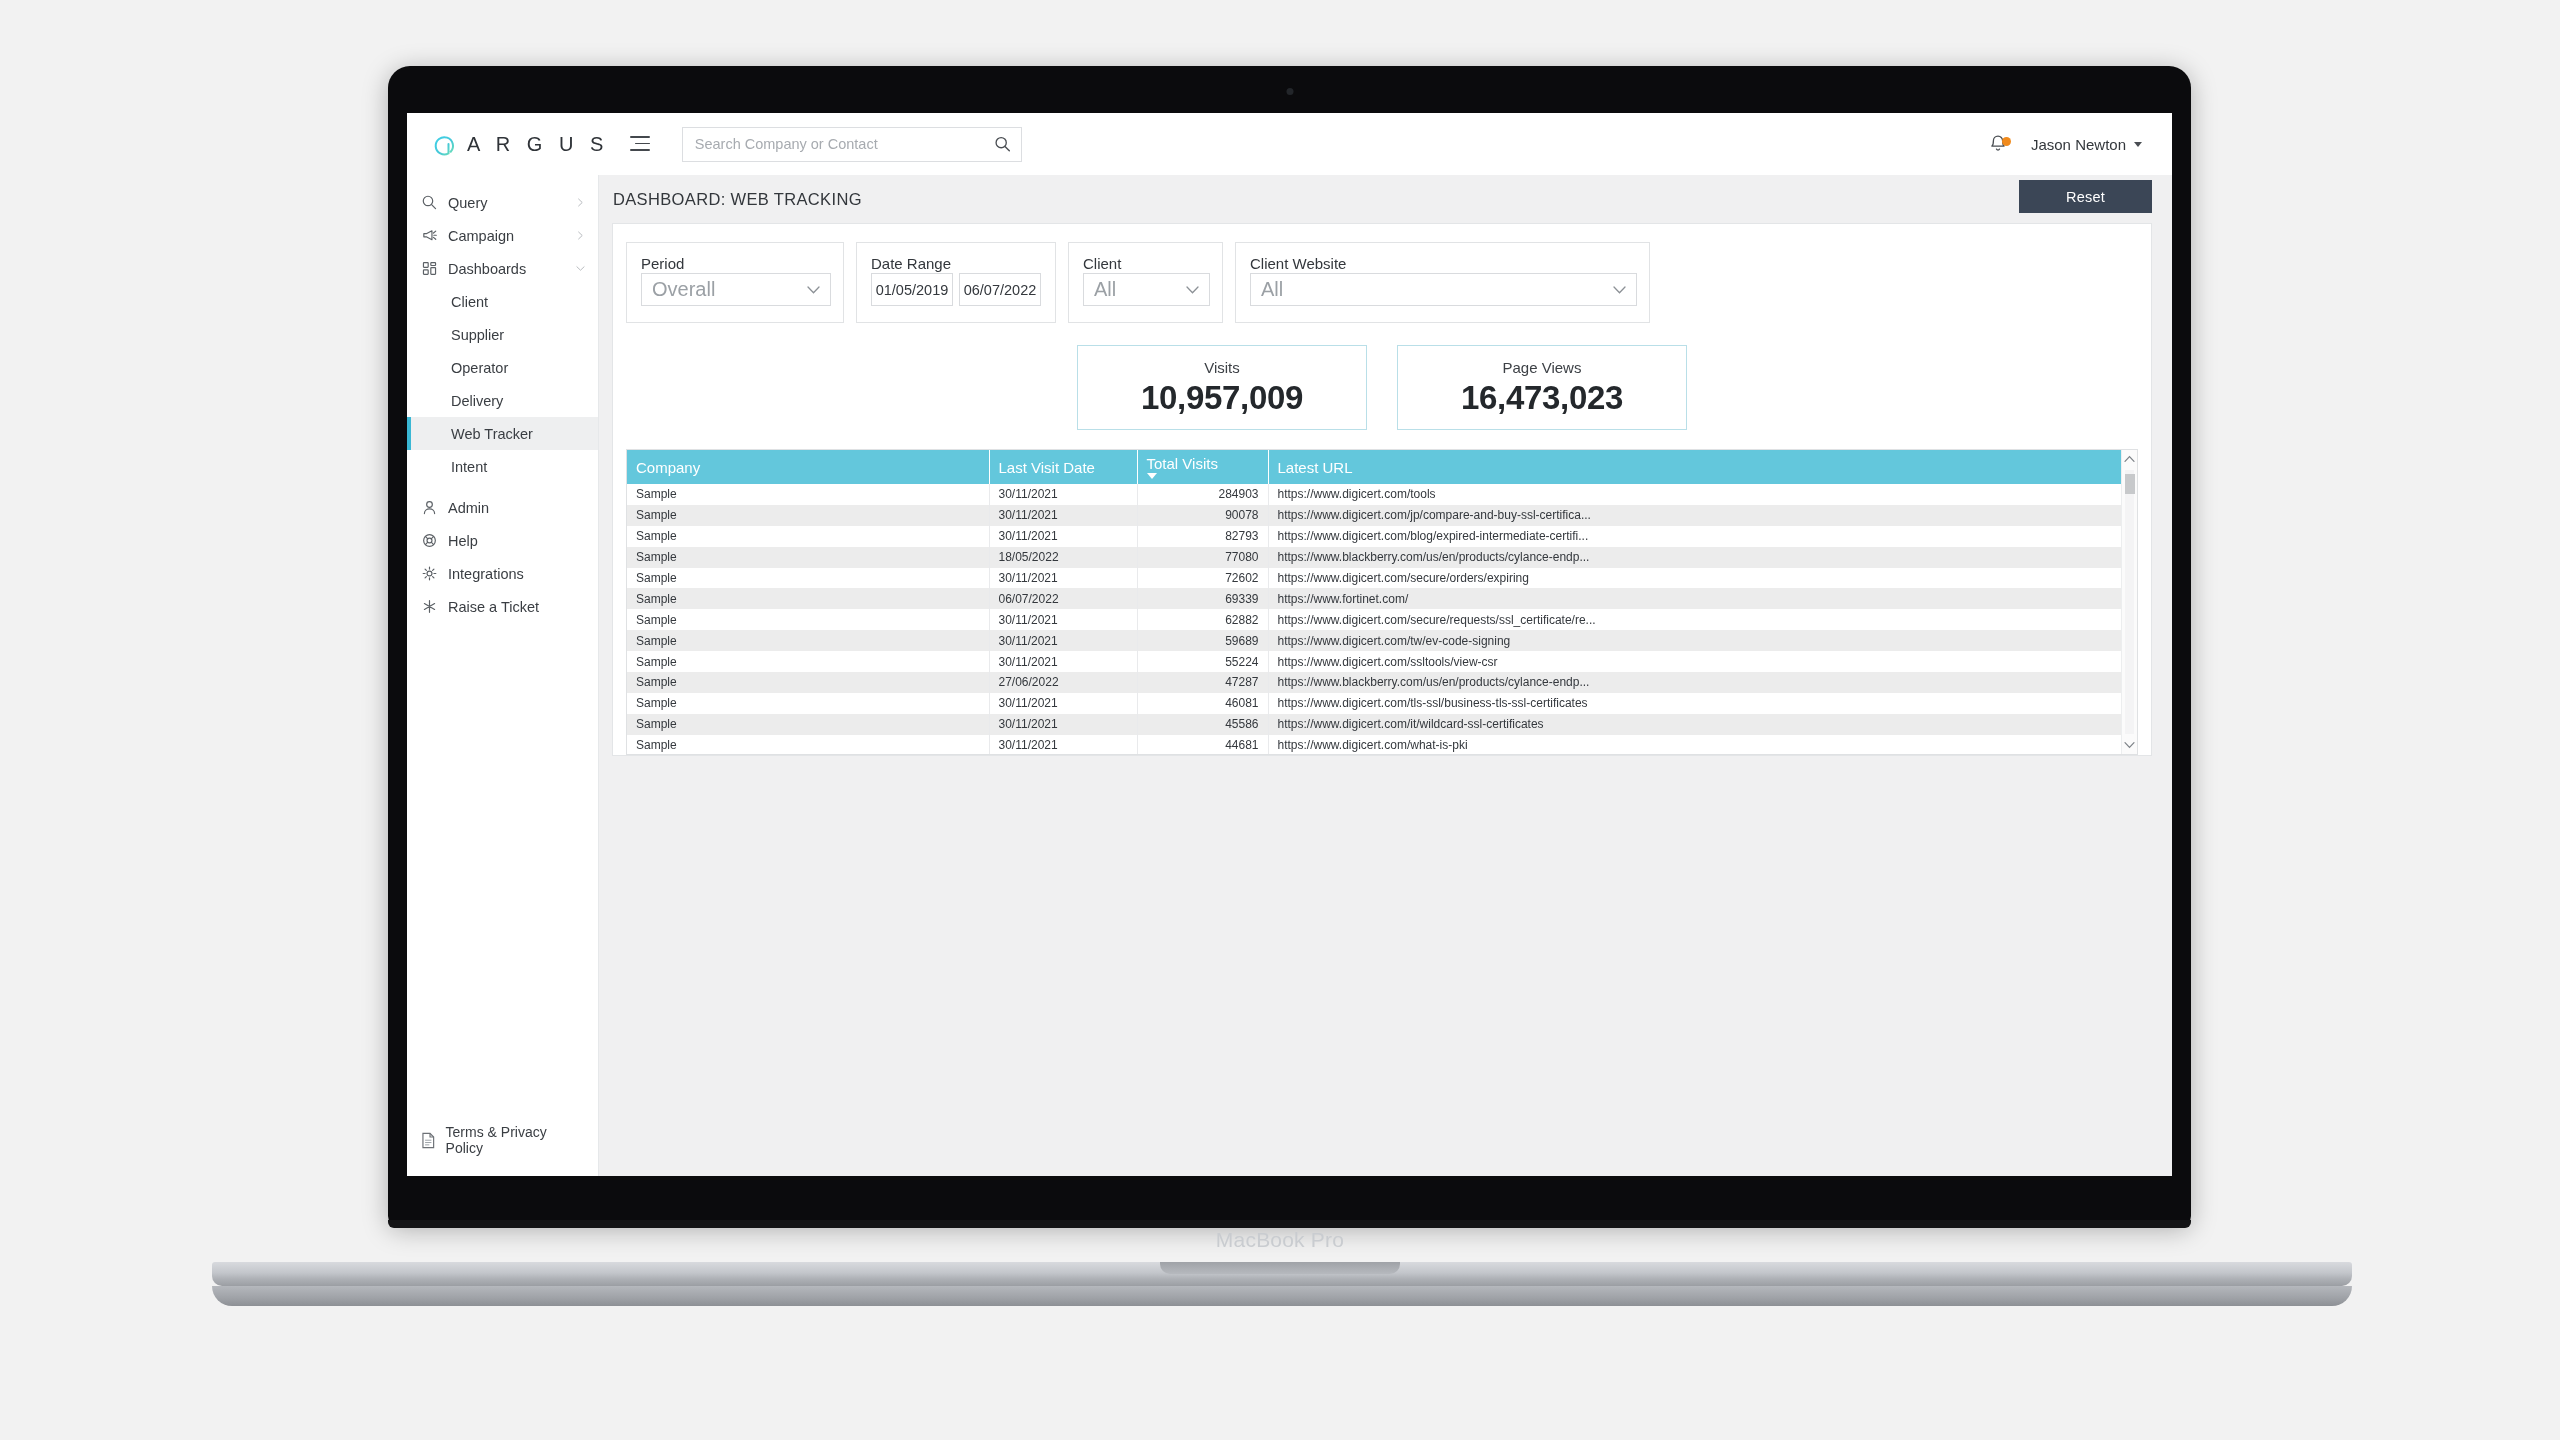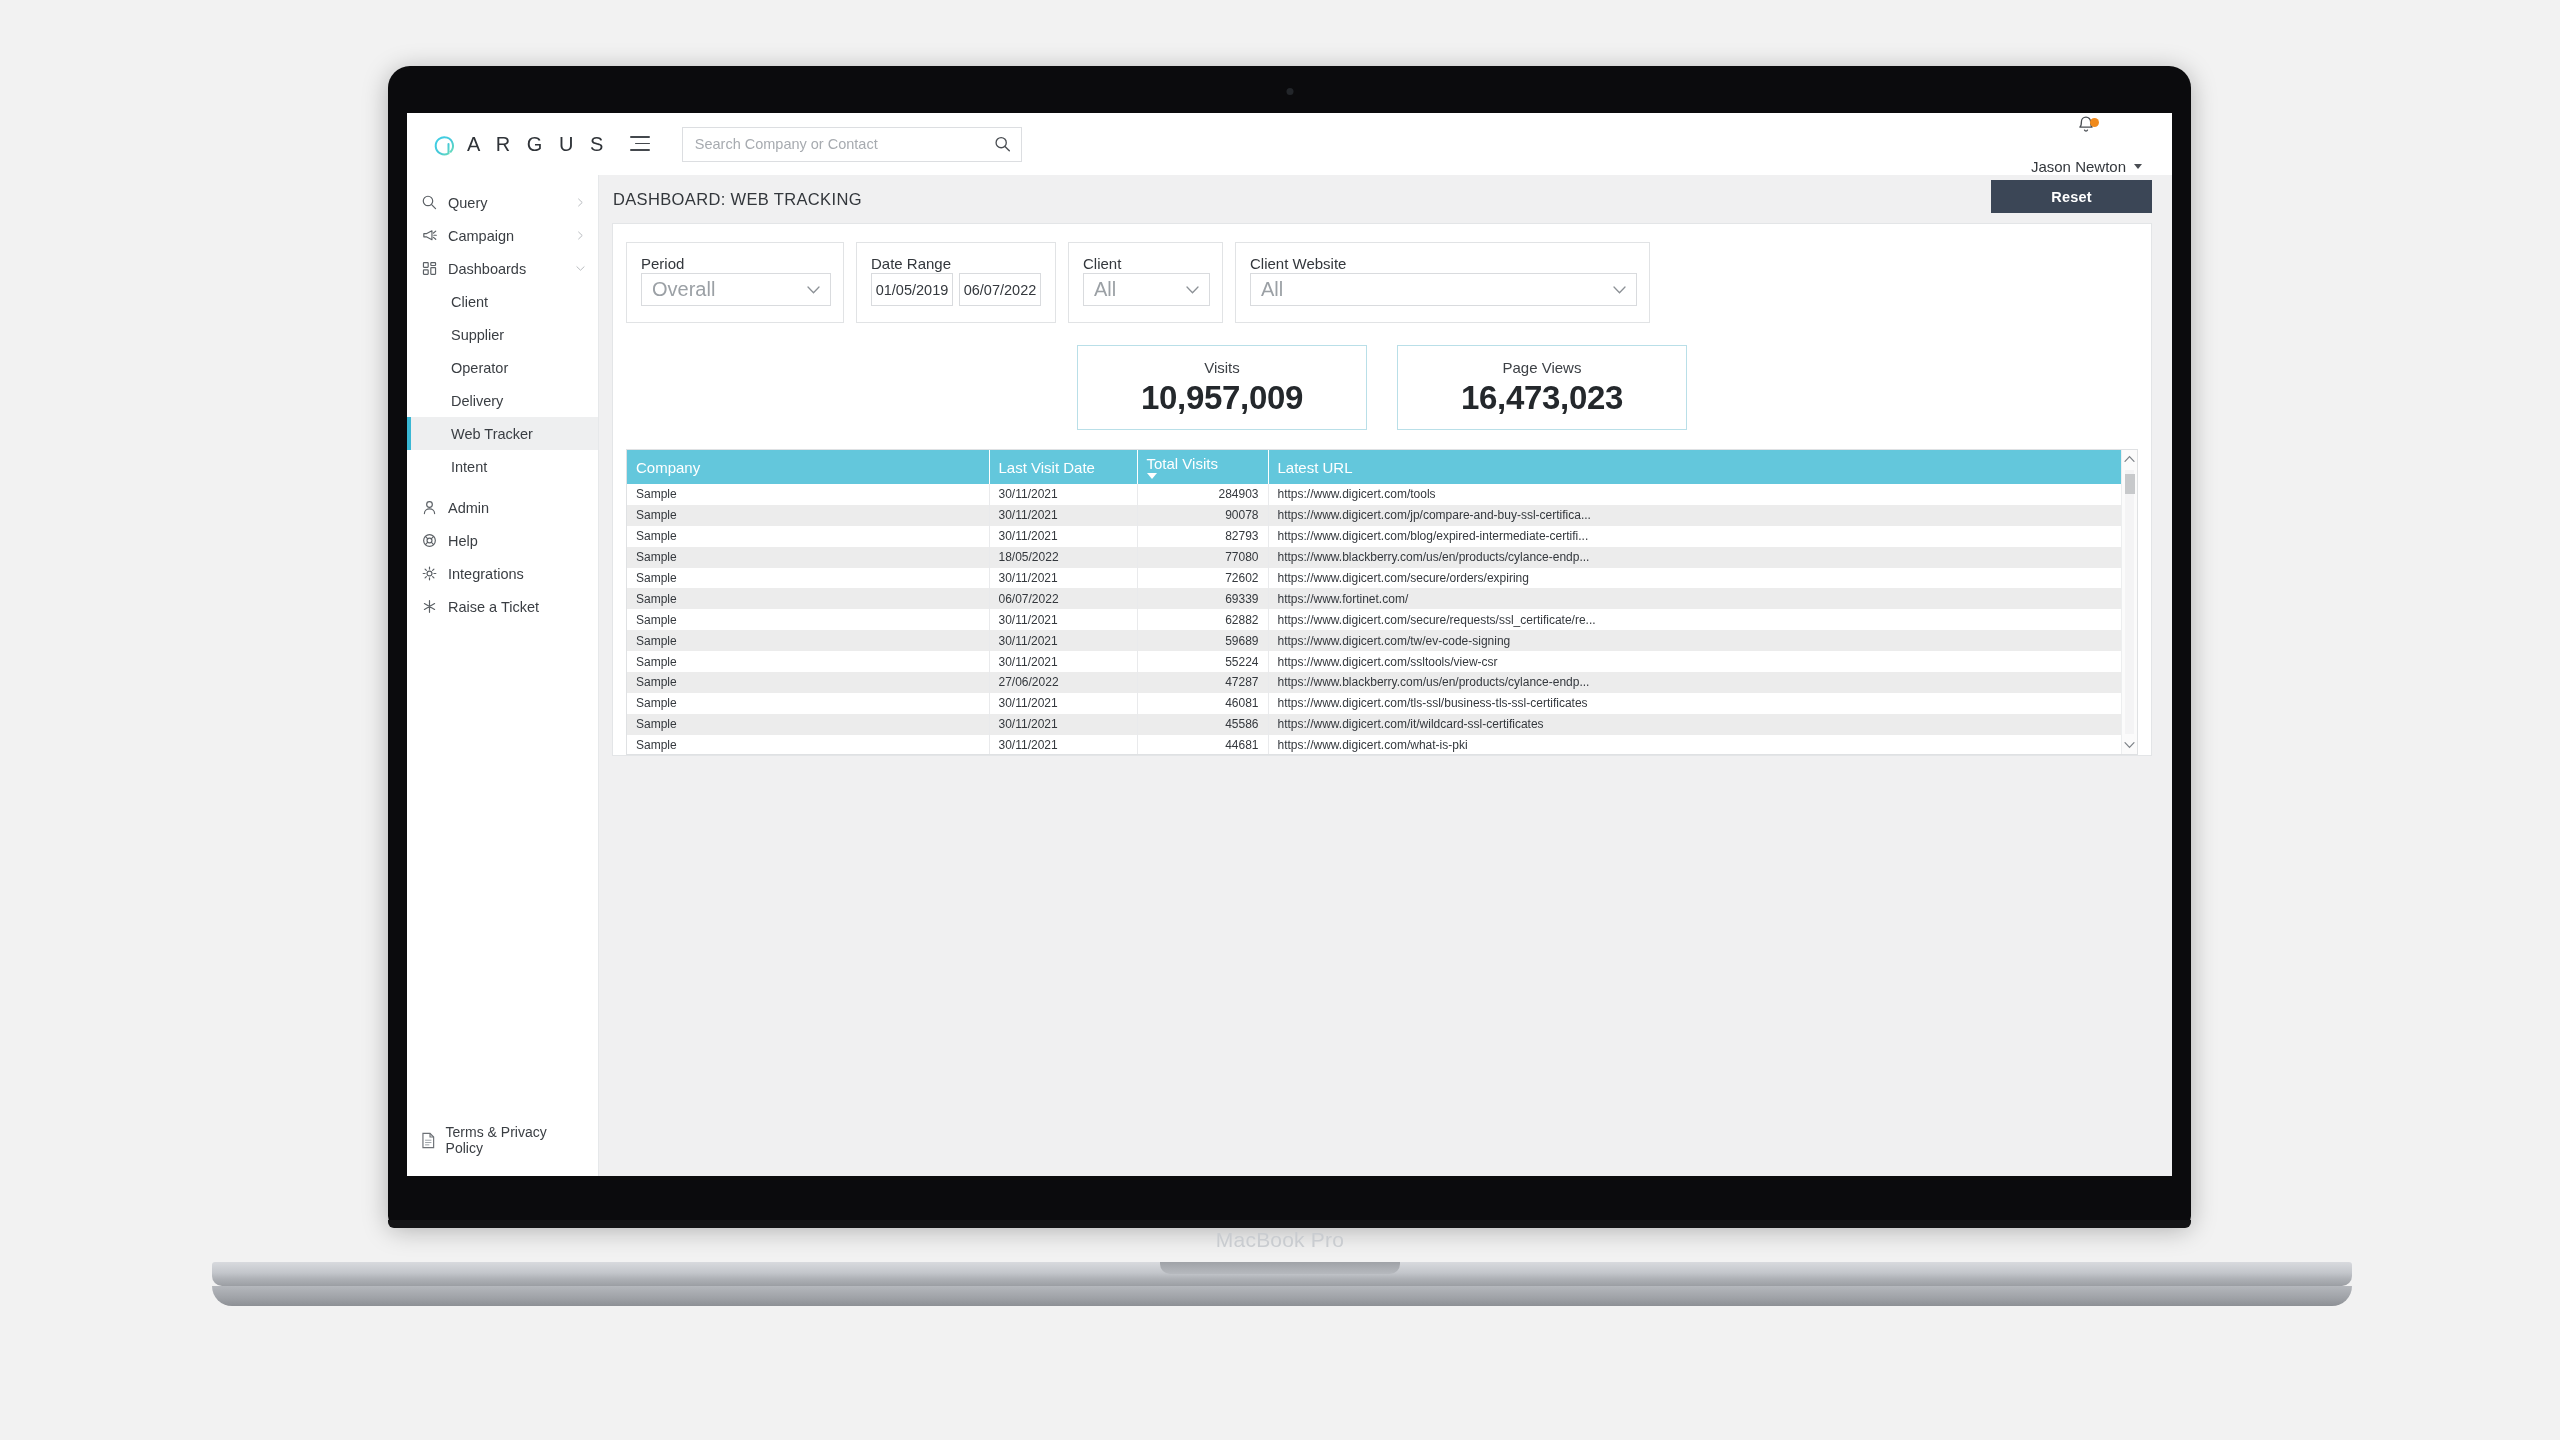--- a/index.html
+++ b/index.html
@@ -82,21 +82,21 @@
     font-family:"Liberation Sans", sans-serif; font-size:14.5px; color:#31353a;
     background:transparent;
   }
   #search-input::placeholder { color:#a7abb0; }
   #search-icon-btn {
     position:absolute; right:10px; top:50%; transform:translateY(-50%);
     width:17px; height:17px; cursor:pointer;
   }
 
   #topbar-right {
-    margin-left:auto; display:flex; align-items:center; gap:22px; padding-right:6px;flex-direction:column;
+    margin-left:auto; display:flex; align-items:center; gap:22px; padding-right:6px;
   }
   #bell { position:relative; width:22px; height:22px; cursor:pointer; }
   #bell-badge {
     position:absolute; right:-2px; top:4px; width:9px; height:9px;
     border-radius:50%; background:#f08a1c;
   }
   #user-menu {
     display:flex; align-items:center; gap:8px; cursor:pointer;
     font-size:15px; color:#33373c;
   }
@@ -138,23 +138,23 @@
   }
   #page-head {
     height:48px; display:flex; align-items:center; padding:0 22px 0 14px;
     position:relative;
   }
   #page-title {
     font-size:16.5px; color:#33373c; letter-spacing:.35px;
   }
   #reset-button {
     position:absolute; right:20px; top:5px;
-    width:161px; height:33px; background:#3b4656; color:#ffffff;
+    width:133px; height:33px; background:#3b4656; color:#ffffff;
     border:0; font-family:"Liberation Sans", sans-serif; font-size:14.5px;
-    font-weight:bold; cursor:pointer; letter-spacing:.2px;
+    font-weight:normal; cursor:pointer; letter-spacing:.2px;
   }
 
   #panel {
     position:absolute; left:13px; right:20px; top:48px; height:533px;
     background:#ffffff; border:1px solid #e3e5e7;
   }
 
   
   #filters { display:flex; gap:12px; padding:18px 13px 0 13px; }
   .filter-card {

